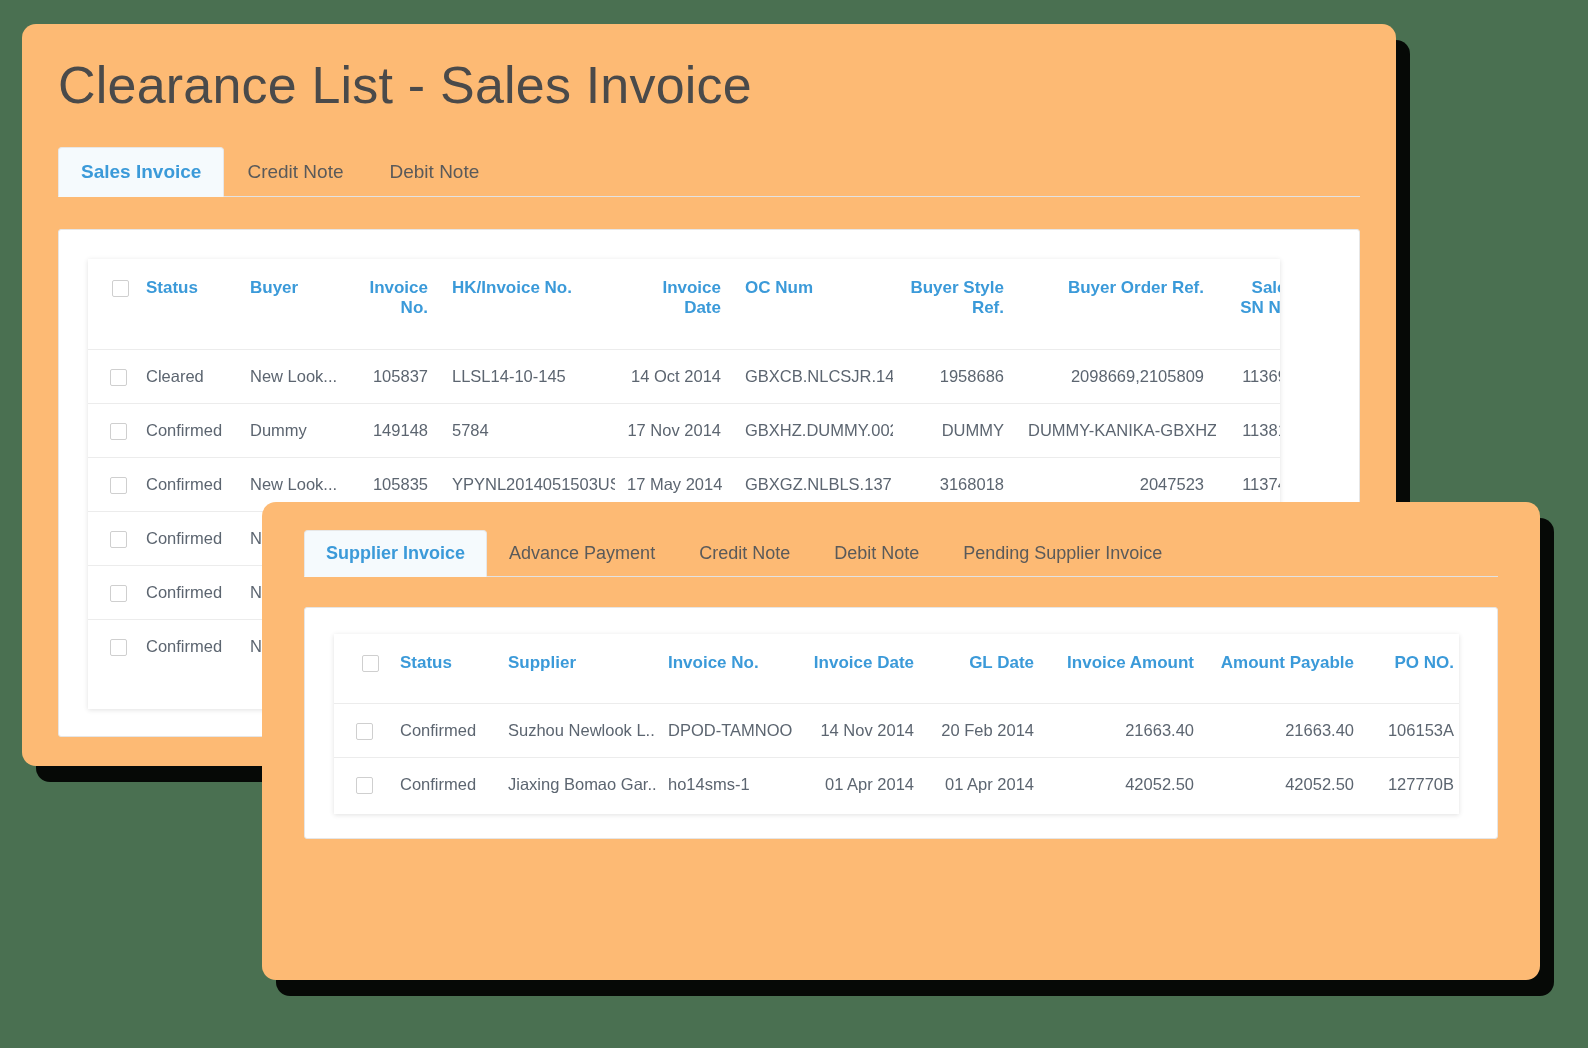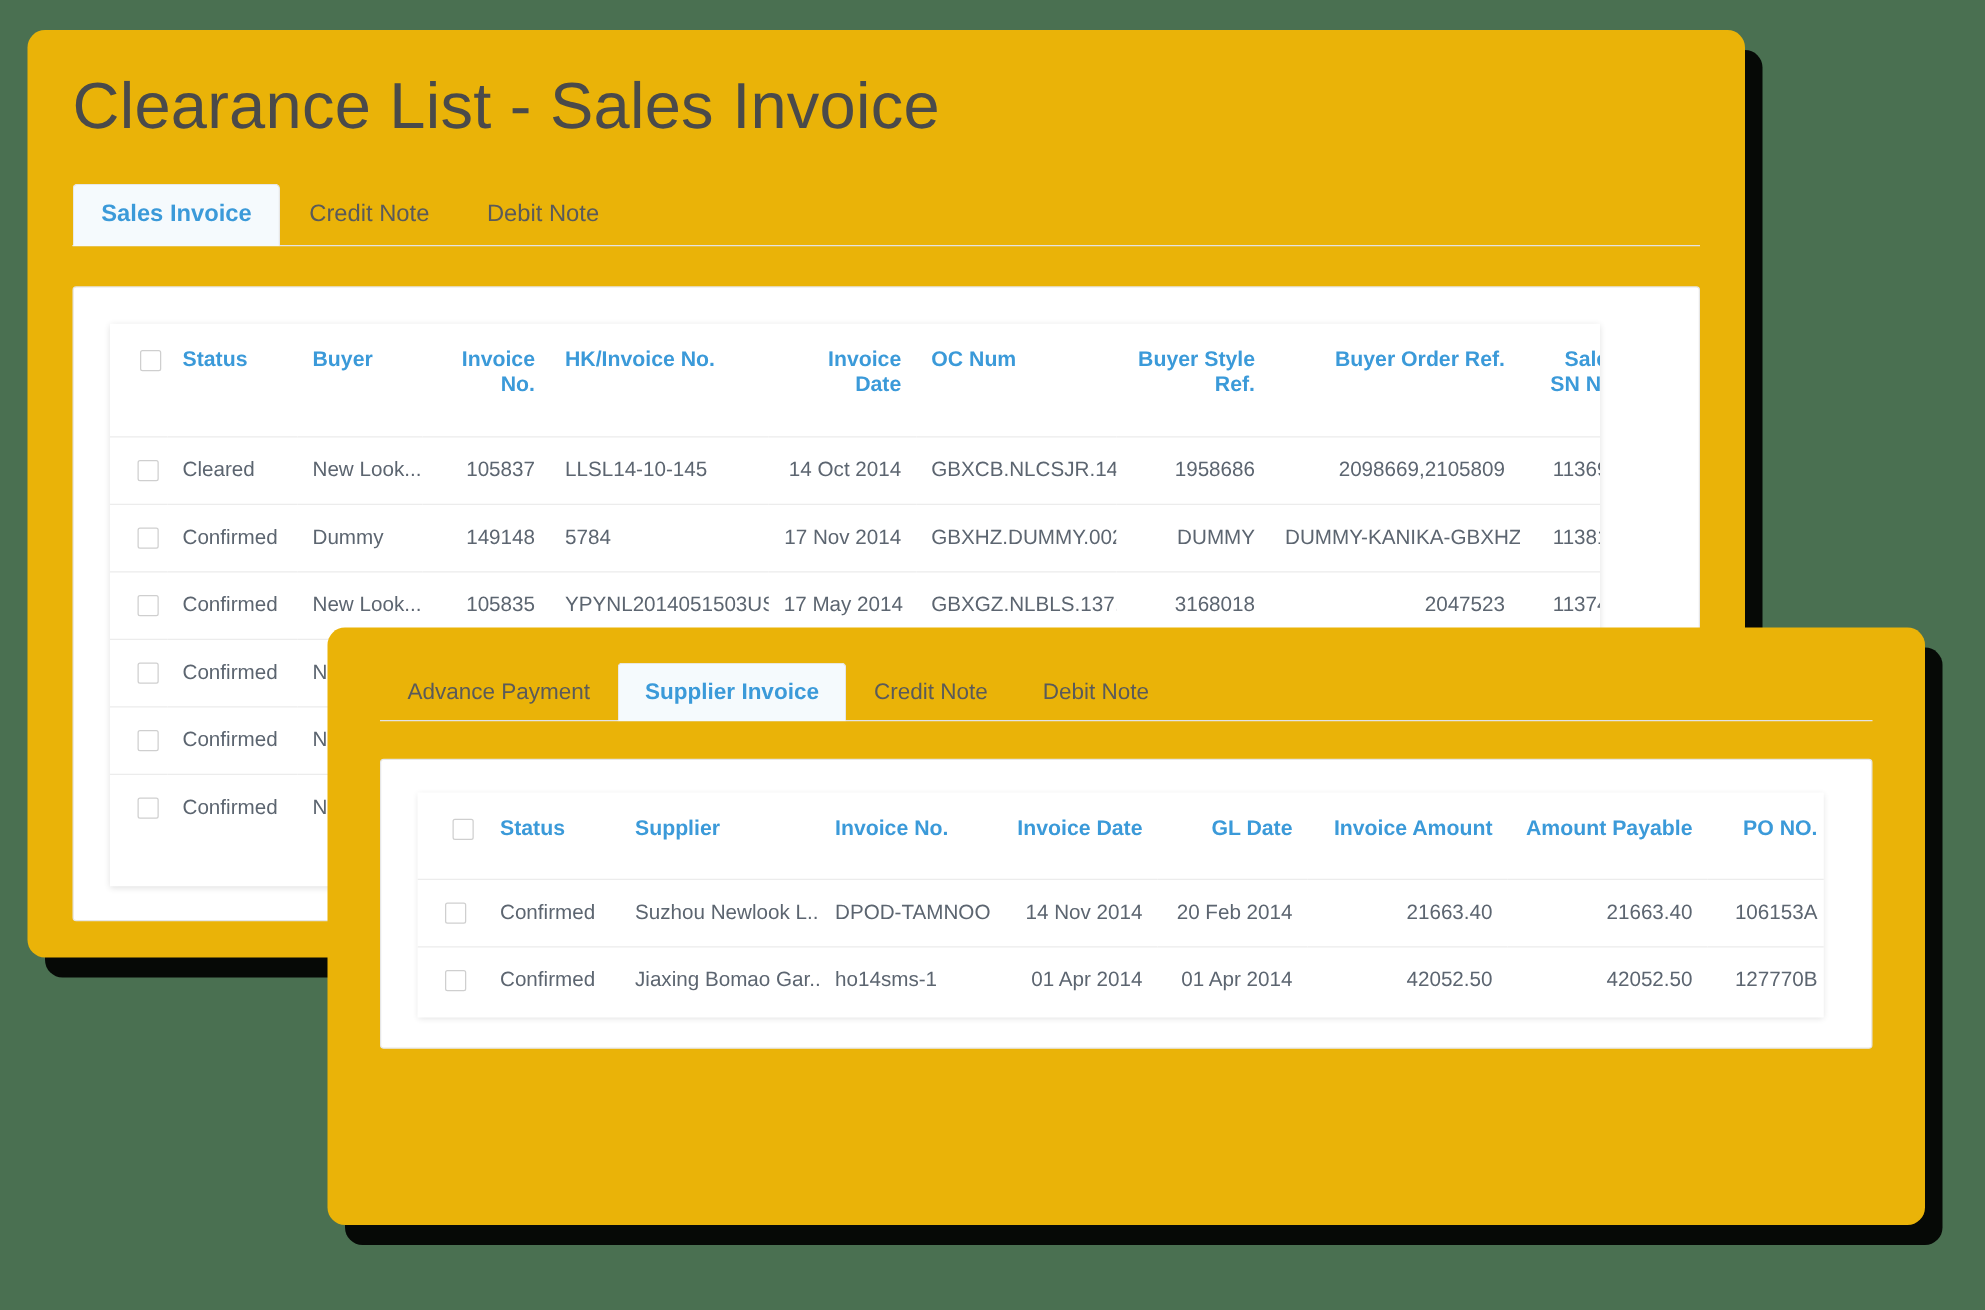--- a/index.html
+++ b/index.html
@@ -12,21 +12,21 @@
 
   body {
     background: #4a7051;
     font-family: "Liberation Sans", sans-serif;
     position: relative;
   }
 
   
   .window {
     position: absolute;
-    background: #eab308;
+    background: #fdba74;
     border-radius: 14px;
     box-shadow: 14px 16px 0 0 rgba(0,0,0,0.92);
   }
 
   #window-sales {
     left: 22px;
     top: 24px;
     width: 1374px;
     height: 742px;
     z-index: 1;
@@ -300,24 +300,25 @@
         </tbody>
       </table>
     </div>
   </div>
 </div>
 
 <div class="window" id="window-supplier">
 
 
   <div class="tabbar">
+    <div class="tab active">Supplier Invoice</div>
     <div class="tab">Advance Payment</div>
-    <div class="tab active">Supplier Invoice</div>
     <div class="tab">Credit Note</div>
     <div class="tab">Debit Note</div>
+    <div class="tab">Pending Supplier Invoice</div>
   </div>
 
   <div class="panel">
     <div class="table-card clip-wrap" style="width:1125px;height:180px;">
       <table id="supplier-table">
         <colgroup>
           <col class="c-chk">
             <col class="c-status">
             <col class="c-supp">
             <col class="c-inv">

